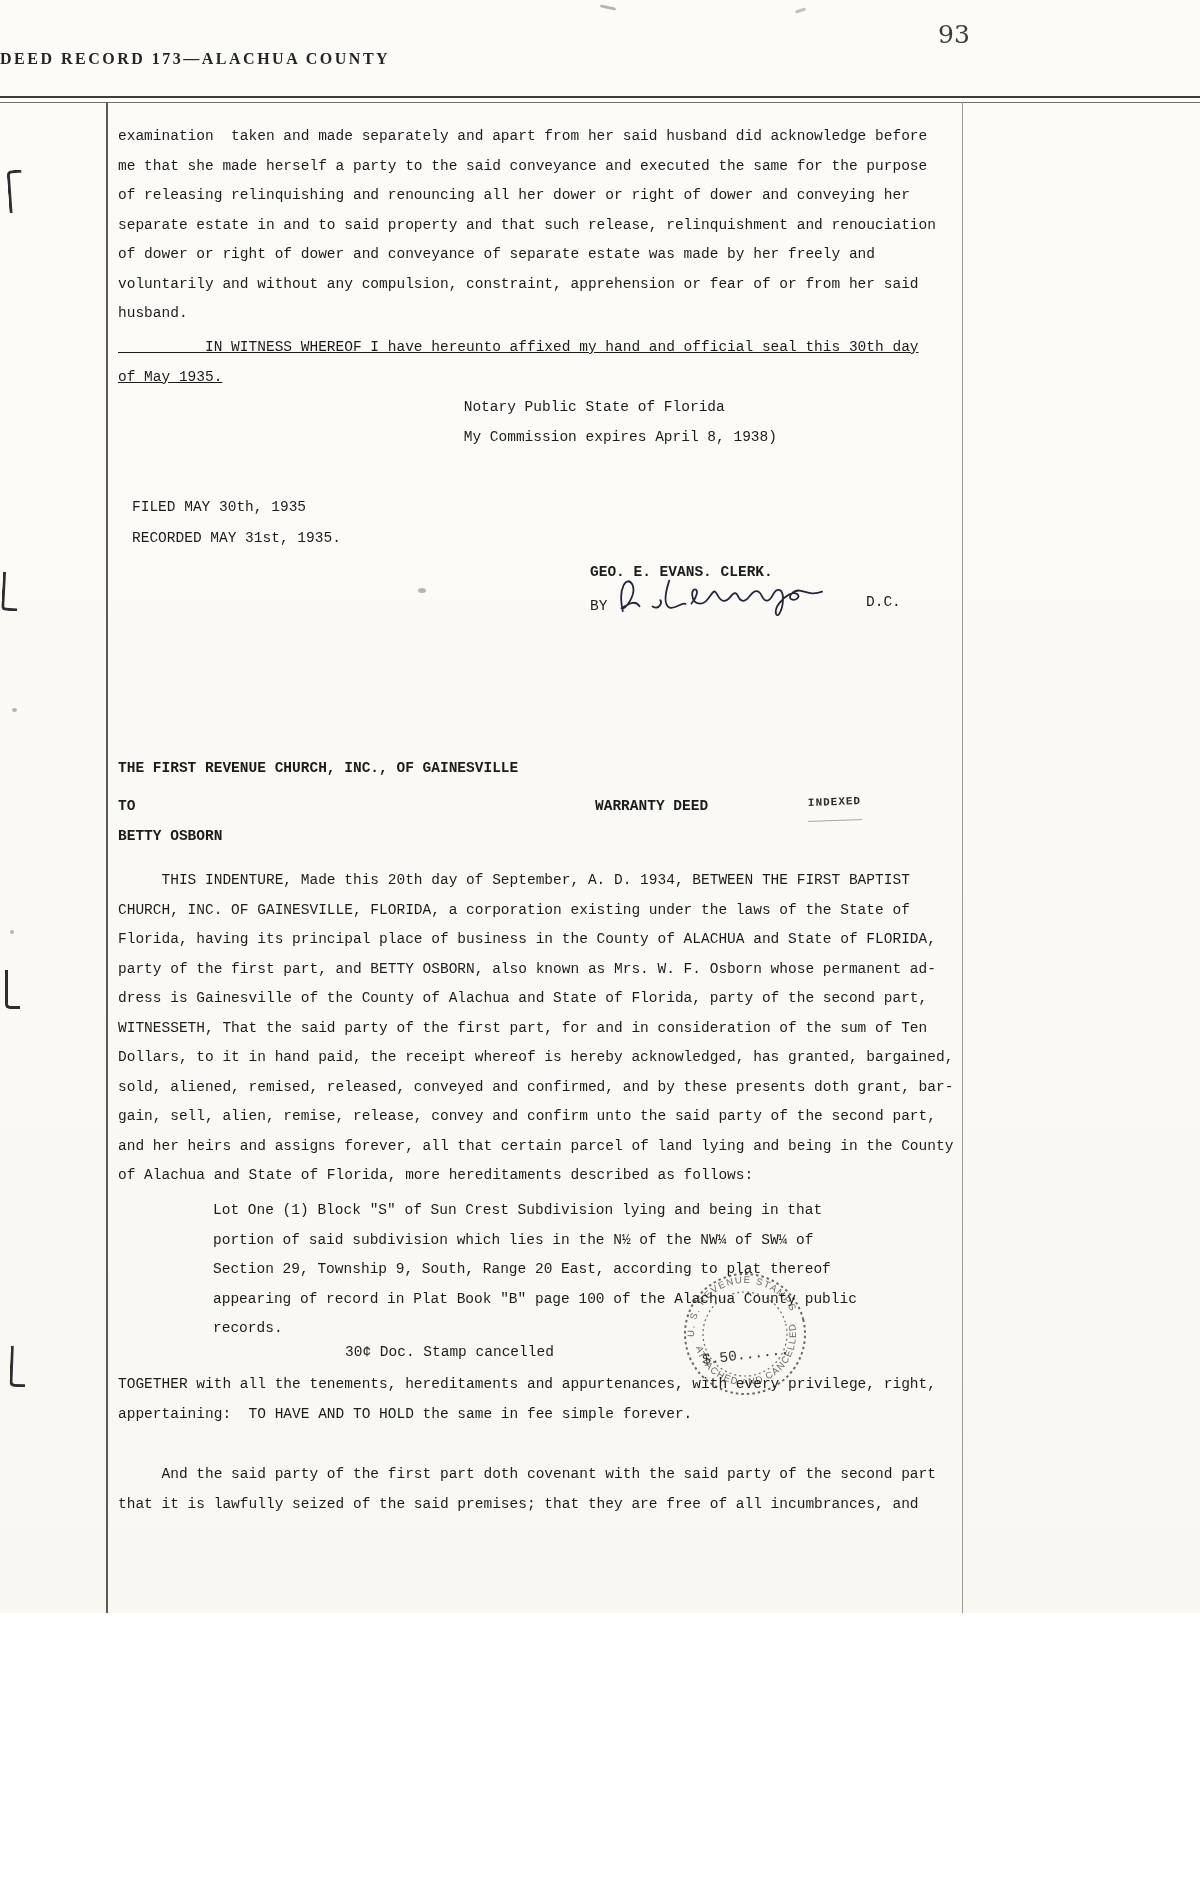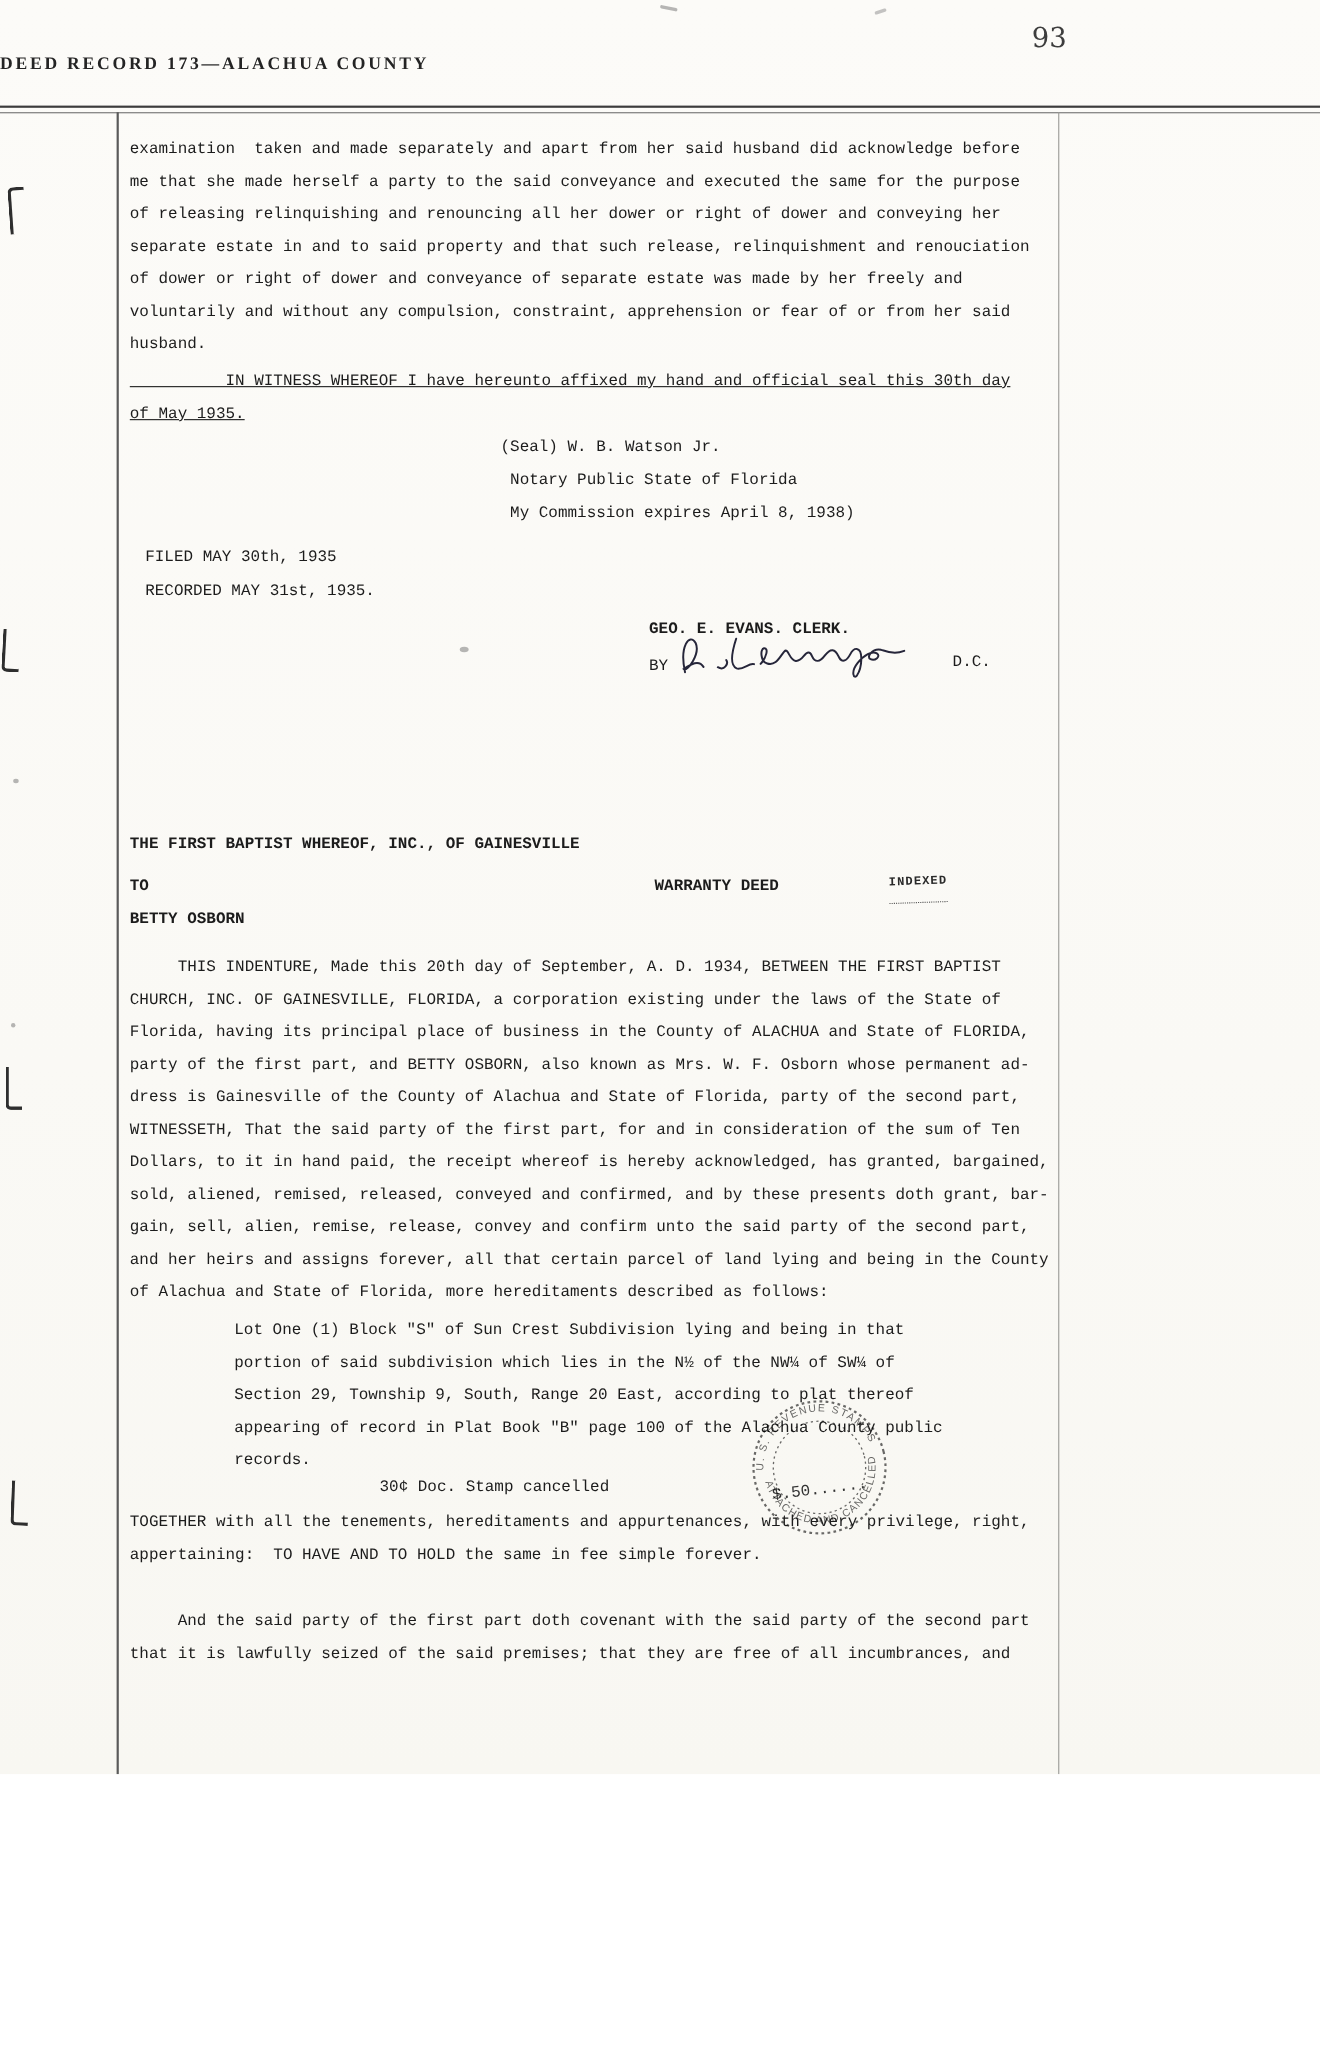--- a/index.html
+++ b/index.html
@@ -113,21 +113,20 @@
       <div class="line">voluntarily and without any compulsion, constraint, apprehension or fear of or from her said</div>
       <div class="line">husband.</div>
     </div>
 
   <div class="block" id="witness">
       <div class="line">          IN WITNESS WHEREOF I have hereunto affixed my hand and official seal this 30th day</div>
       <div class="line">of May 1935.</div>
     </div>
 
   <div class="block" id="notary">
-      <div class="line">(Seal) W. B. Watson Jr.</div>
       <div class="line"> Notary Public State of Florida</div>
       <div class="line"> My Commission expires April 8, 1938)</div>
     </div>
 
   <div class="block" id="filing">
       <div class="line">FILED MAY 30th, 1935</div>
       <div class="line">RECORDED MAY 31st, 1935.</div>
     </div>
 
   <div class="block" id="clerk-name">GEO. E. EVANS.  CLERK.</div>
@@ -139,21 +138,21 @@
              M 58 12 C 53 25, 51 36, 57 39 C 63 41, 69 34, 73 36
              M 79 36 C 85 30, 87 22, 83 22 C 79 22, 79 34, 85 36 C 93 39, 97 30, 101 26
              C 105 22, 105 34, 111 35 C 117 36, 119 28, 123 28 C 127 28, 125 36, 131 36
              C 137 36, 139 26, 145 27 C 151 28, 149 38, 155 37 C 161 36, 161 26, 167 27
              C 173 28, 171 44, 166 51 C 163 55, 160 48, 167 40
              C 173 33, 181 29, 185 32 C 189 35, 183 39, 179 37 C 175 35, 181 27, 189 29
              C 195 31, 201 34, 210 31" stroke="#26263a" stroke-width="1.8" fill="none" stroke-linecap="round"></path>
   </svg>
   <div class="block" id="deputy">D.C.</div>
 
-  <div class="block" id="grantor">THE FIRST BAPTIST WHEREOF, INC., OF GAINESVILLE</div>
+  <div class="block" id="grantor">THE FIRST REVENUE CHURCH, INC., OF GAINESVILLE</div>
   <div class="block" id="to-label">TO</div>
   <div class="block" id="instrument">WARRANTY DEED</div>
   <div class="block" id="indexed">INDEXED</div>
   <div class="block" id="grantee">BETTY OSBORN</div>
 
   <div class="block" id="indenture">
       <div class="line">     THIS INDENTURE, Made this 20th day of September, A. D. 1934, BETWEEN THE FIRST BAPTIST</div>
       <div class="line">CHURCH, INC. OF GAINESVILLE, FLORIDA, a corporation existing under the laws of the State of</div>
       <div class="line">Florida, having its principal place of business in the County of ALACHUA and State of FLORIDA,</div>
       <div class="line">party of the first part, and BETTY OSBORN, also known as Mrs. W. F. Osborn whose permanent ad-</div>

